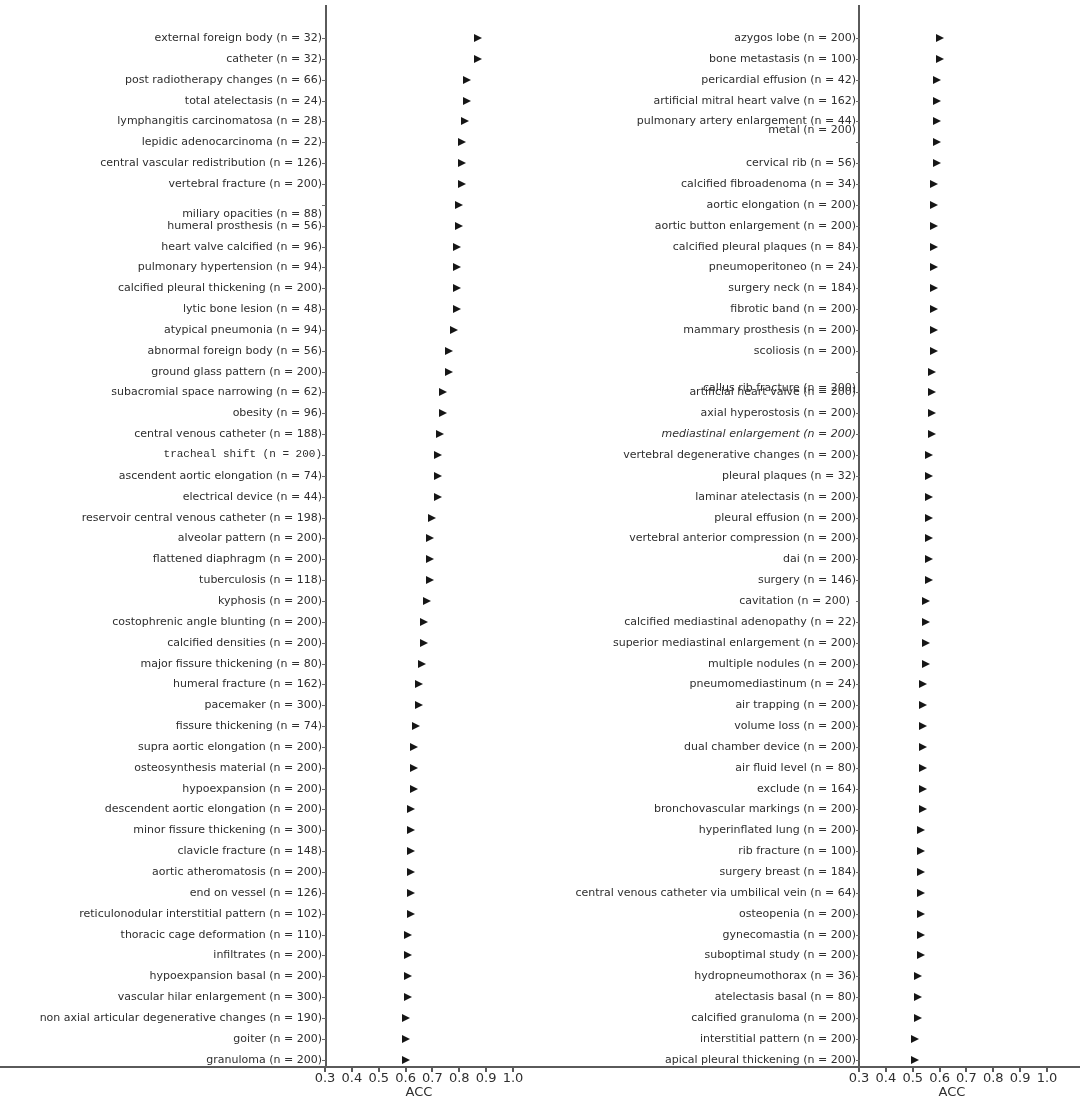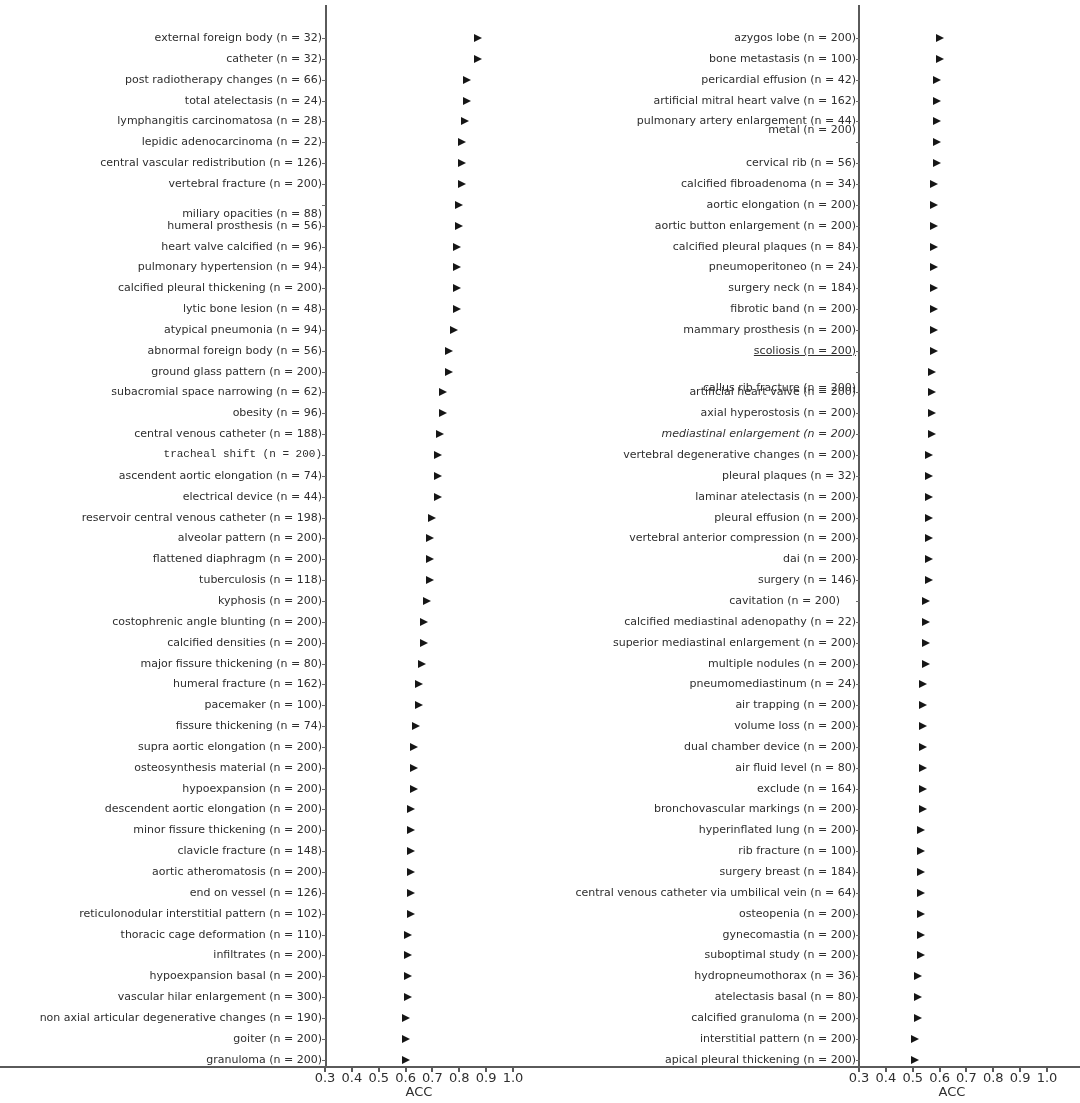--- a/index.html
+++ b/index.html
@@ -182,39 +182,39 @@
         <div class="marker" title="0.67" style="left: 420.382px; top: 617.8px;"></div>
         <div class="row-label" style="right: 758px; top: 635.65px;">calcified densities (n = 200)</div>
         <div class="ytick" style="left: 322px; top: 642.65px;"></div>
         <div class="marker" title="0.67" style="left: 420.382px; top: 638.65px;"></div>
         <div class="row-label" style="right: 758px; top: 656.5px;">major fissure thickening (n = 80)</div>
         <div class="ytick" style="left: 322px; top: 663.5px;"></div>
         <div class="marker" title="0.66" style="left: 417.696px; top: 659.5px;"></div>
         <div class="row-label" style="right: 758px; top: 677.35px;">humeral fracture (n = 162)</div>
         <div class="ytick" style="left: 322px; top: 684.35px;"></div>
         <div class="marker" title="0.65" style="left: 415.01px; top: 680.35px;"></div>
-        <div class="row-label" style="right: 758px; top: 698.2px;">pacemaker (n = 100)</div>
+        <div class="row-label" style="right: 758px; top: 698.2px;">pacemaker (n = 300)</div>
         <div class="ytick" style="left: 322px; top: 705.2px;"></div>
         <div class="marker" title="0.65" style="left: 415.01px; top: 701.2px;"></div>
         <div class="row-label" style="right: 758px; top: 719.05px;">fissure thickening (n = 74)</div>
         <div class="ytick" style="left: 322px; top: 726.05px;"></div>
         <div class="marker" title="0.64" style="left: 412.324px; top: 722.05px;"></div>
         <div class="row-label" style="right: 758px; top: 739.9px;">supra aortic elongation (n = 200)</div>
         <div class="ytick" style="left: 322px; top: 746.9px;"></div>
         <div class="marker" title="0.63" style="left: 409.638px; top: 742.9px;"></div>
         <div class="row-label" style="right: 758px; top: 760.75px;">osteosynthesis material (n = 200)</div>
         <div class="ytick" style="left: 322px; top: 767.75px;"></div>
         <div class="marker" title="0.63" style="left: 409.638px; top: 763.75px;"></div>
         <div class="row-label" style="right: 758px; top: 781.6px;">hypoexpansion (n = 200)</div>
         <div class="ytick" style="left: 322px; top: 788.6px;"></div>
         <div class="marker" title="0.63" style="left: 409.638px; top: 784.6px;"></div>
         <div class="row-label" style="right: 758px; top: 802.45px;">descendent aortic elongation (n = 200)</div>
         <div class="ytick" style="left: 322px; top: 809.45px;"></div>
         <div class="marker" title="0.62" style="left: 406.952px; top: 805.45px;"></div>
-        <div class="row-label" style="right: 758px; top: 823.3px;">minor fissure thickening (n = 200)</div>
+        <div class="row-label" style="right: 758px; top: 823.3px;">minor fissure thickening (n = 300)</div>
         <div class="ytick" style="left: 322px; top: 830.3px;"></div>
         <div class="marker" title="0.62" style="left: 406.952px; top: 826.3px;"></div>
         <div class="row-label" style="right: 758px; top: 844.15px;">clavicle fracture (n = 148)</div>
         <div class="ytick" style="left: 322px; top: 851.15px;"></div>
         <div class="marker" title="0.62" style="left: 406.952px; top: 847.15px;"></div>
         <div class="row-label" style="right: 758px; top: 865px;">aortic atheromatosis (n = 200)</div>
         <div class="ytick" style="left: 322px; top: 872px;"></div>
         <div class="marker" title="0.62" style="left: 406.952px; top: 868px;"></div>
         <div class="row-label" style="right: 758px; top: 885.85px;">end on vessel (n = 126)</div>
         <div class="ytick" style="left: 322px; top: 892.85px;"></div>
@@ -304,21 +304,21 @@
         <div class="marker" title="0.58" style="left: 930.208px; top: 263.35px;"></div>
         <div class="row-label" style="right: 224px; top: 281.2px;">surgery neck (n = 184)</div>
         <div class="ytick" style="left: 856px; top: 288.2px;"></div>
         <div class="marker" title="0.58" style="left: 930.208px; top: 284.2px;"></div>
         <div class="row-label" style="right: 224px; top: 302.05px;">fibrotic band (n = 200)</div>
         <div class="ytick" style="left: 856px; top: 309.05px;"></div>
         <div class="marker" title="0.58" style="left: 930.208px; top: 305.05px;"></div>
         <div class="row-label" style="right: 224px; top: 322.9px;">mammary prosthesis (n = 200)</div>
         <div class="ytick" style="left: 856px; top: 329.9px;"></div>
         <div class="marker" title="0.58" style="left: 930.208px; top: 325.9px;"></div>
-        <div class="row-label" style="right: 224px; top: 343.75px; text-decoration: underline;">scoliosis (n = 200)</div>
+        <div class="row-label" style="right: 224px; top: 343.75px;">scoliosis (n = 200)</div>
         <div class="ytick" style="left: 856px; top: 350.75px;"></div>
         <div class="marker" title="0.58" style="left: 930.208px; top: 346.75px;"></div>
         <div class="row-label" style="right: 224px; top: 381px; margin-left: 16px;">callus rib fracture (n = 200)</div>
         <div class="ytick" style="left: 856px; top: 371.6px;"></div>
         <div class="marker" title="0.57" style="left: 927.522px; top: 367.6px;"></div>
         <div class="row-label" style="right: 224px; top: 385.45px;">artificial heart valve (n = 200)</div>
         <div class="ytick" style="left: 856px; top: 392.45px;"></div>
         <div class="marker" title="0.57" style="left: 927.522px; top: 388.45px;"></div>
         <div class="row-label" style="right: 224px; top: 406.3px;">axial hyperostosis (n = 200)</div>
         <div class="ytick" style="left: 856px; top: 413.3px;"></div>
@@ -340,21 +340,21 @@
         <div class="marker" title="0.56" style="left: 924.836px; top: 513.55px;"></div>
         <div class="row-label" style="right: 224px; top: 531.4px;">vertebral anterior compression (n = 200)</div>
         <div class="ytick" style="left: 856px; top: 538.4px;"></div>
         <div class="marker" title="0.56" style="left: 924.836px; top: 534.4px;"></div>
         <div class="row-label" style="right: 224px; top: 552.25px;">dai (n = 200)</div>
         <div class="ytick" style="left: 856px; top: 559.25px;"></div>
         <div class="marker" title="0.56" style="left: 924.836px; top: 555.25px;"></div>
         <div class="row-label" style="right: 224px; top: 573.1px;">surgery (n = 146)</div>
         <div class="ytick" style="left: 856px; top: 580.1px;"></div>
         <div class="marker" title="0.56" style="left: 924.836px; top: 576.1px;"></div>
-        <div class="row-label" style="right: 240px; top: 593.95px;">cavitation (n = 200)</div>
+        <div class="row-label" style="right: 230px; top: 593.95px;">cavitation (n = 200)</div>
         <div class="ytick" style="left: 856px; top: 600.95px;"></div>
         <div class="marker" title="0.55" style="left: 922.15px; top: 596.95px;"></div>
         <div class="row-label" style="right: 224px; top: 614.8px;">calcified mediastinal adenopathy (n = 22)</div>
         <div class="ytick" style="left: 856px; top: 621.8px;"></div>
         <div class="marker" title="0.55" style="left: 922.15px; top: 617.8px;"></div>
         <div class="row-label" style="right: 224px; top: 635.65px;">superior mediastinal enlargement (n = 200)</div>
         <div class="ytick" style="left: 856px; top: 642.65px;"></div>
         <div class="marker" title="0.55" style="left: 922.15px; top: 638.65px;"></div>
         <div class="row-label" style="right: 224px; top: 656.5px;">multiple nodules (n = 200)</div>
         <div class="ytick" style="left: 856px; top: 663.5px;"></div>

